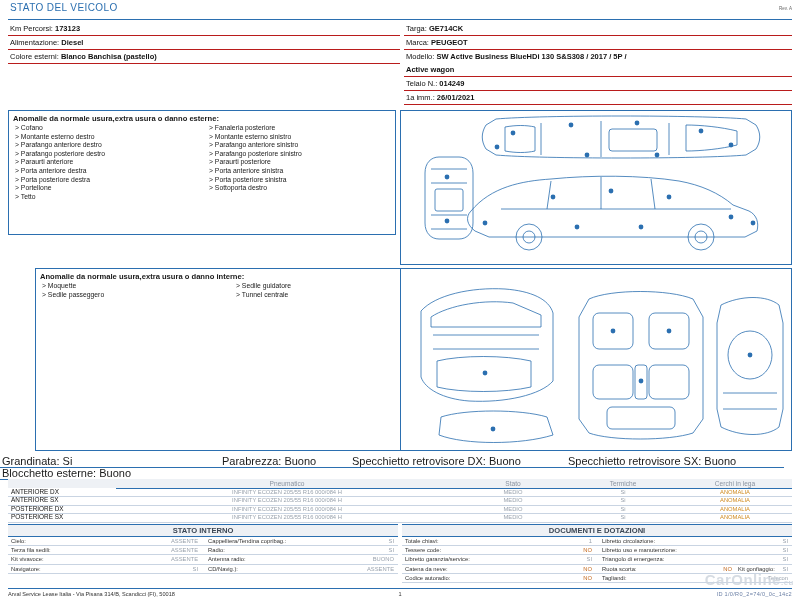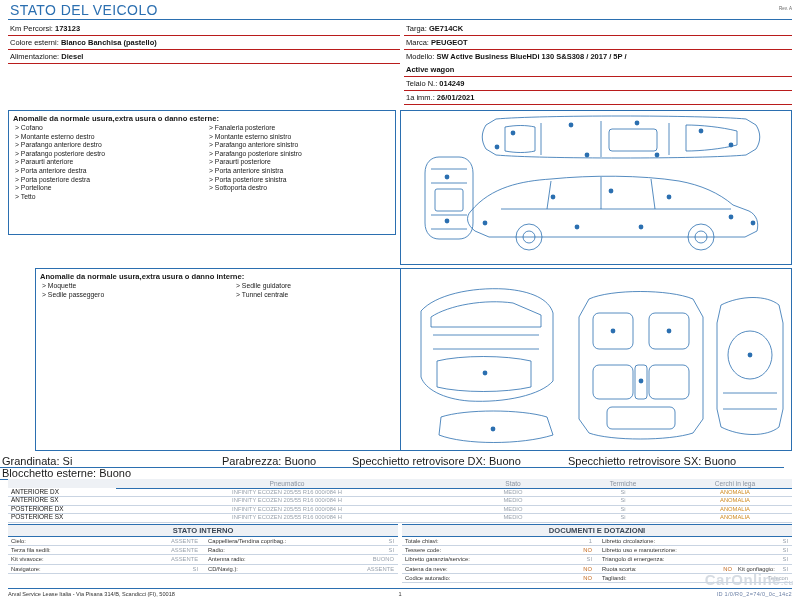--- a/index.html
+++ b/index.html
@@ -10,21 +10,21 @@
     font-size:7px;
     color:#1a1a1a;
     overflow:hidden;
     position:relative;
   }
   .page{position:absolute;left:0;top:0;width:800px;height:600px;}
 
   
   .title{
     position:absolute;left:10px;top:2px;
-    font-size:14px;color:#2b6fb0;letter-spacing:.4px;
+    font-size:10px;color:#2b6fb0;letter-spacing:.4px;
   }
   .rev{
     position:absolute;right:8px;top:6px;
     font-size:4.5px;color:#666;
   }
   .title-rule{
     position:absolute;left:8px;top:19px;width:784px;height:1px;background:#2b6fb0;
   }
 
   
@@ -125,24 +125,24 @@
 <div class="page">
 
   <div class="title">STATO DEL VEICOLO</div>
   <div class="rev">Rev. A</div>
   <div class="title-rule"></div>
 
   <div class="info">
     <div class="info-col info-left">
       <div class="irow"><span class="lab">Km Percorsi:</span>
         <span class="val">173123</span></div>
+      <div class="irow"><span class="lab">Alimentazione:</span>
+        <span class="val">Diesel</span></div>
       <div class="irow"><span class="lab">Colore esterni:</span>
         <span class="val">Blanco Banchisa (pastello)</span></div>
-      <div class="irow"><span class="lab">Alimentazione:</span>
-        <span class="val">Diesel</span></div>
     </div>
     <div class="info-col info-right">
       <div class="irow"><span class="lab">Targa:</span>
         <span class="val">GE714CK</span></div>
       <div class="irow"><span class="lab">Marca:</span>
         <span class="val">PEUGEOT</span></div>
       <div class="irow" style="border-bottom:none"><span class="lab">Modello:</span>
         <span class="val">SW Active Business BlueHDi 130 S&amp;S308 / 2017 / 5P /</span></div>
       <div class="irow"><span class="val">Active wagon</span></div>
       <div class="irow"><span class="lab">Telaio N.:</span>

